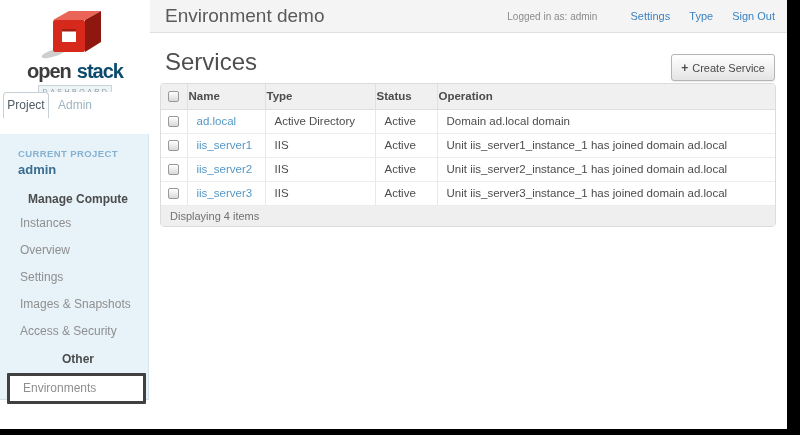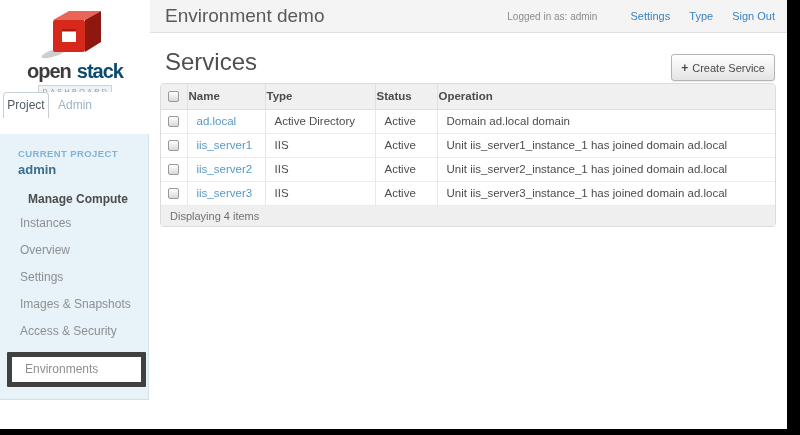--- a/index.html
+++ b/index.html
@@ -23,21 +23,21 @@
   .tab-inactive { position:absolute; left:58px; top:0; height:26px; line-height:26px; font-size:12px;
                   color:#9fb4c2; cursor:pointer; }
 
   .sidepanel { position:absolute; left:0; top:134px; width:149px; height:266px; background:#e7f2f9;
                border-right:1px solid #d5e5ee; border-bottom:1px solid #cfe0ea; }
   .cp-label { margin:14px 0 0 18px; font-size:9.5px; font-weight:bold; letter-spacing:0.4px; color:#85b2d2; }
   .cp-value { margin:3px 0 0 18px; font-size:13px; font-weight:bold; color:#3a6e90; }
   .nav-heading { margin:15px 0 4px 8px; font-size:12px; font-weight:bold; color:#4c4c4c;text-align:center; }
   .nav-item { display:block; padding:6px 0 7px 20px; font-size:12px; color:#8f8f8f; text-decoration:none; cursor:pointer; }
   .nav-heading.second { margin-top:7px; }
-  .nav-item.selected { background:#fff; border:5px solid #404040; margin:7px 2px 0 7px; padding:5px 0 6px 13px;
+  .nav-item.selected { background:#fff; border:3px solid #404040; margin:7px 2px 0 7px; padding:5px 0 6px 13px;
                        border-radius:1px; }
 
   
   .topbar { position:absolute; left:150px; top:0; width:637px; height:33px; background:#f4f4f4;
             border-bottom:1px solid #e0e0e0; }
   .page-title { position:absolute; left:15px; top:0; line-height:32px; font-size:19px; font-weight:normal; color:#5a5a5a; }
   .user-links { position:absolute; right:12px; top:0; line-height:33px; font-size:11px; white-space:nowrap; }
   .user-links .logged { color:#8c8c8c; font-size:10px; margin-right:14px;margin-left:16px; }
   .user-links a { color:#3b82c0; text-decoration:none; margin-left:16px; cursor:pointer; }
 
@@ -92,20 +92,21 @@
         <div class="cp-label">CURRENT PROJECT</div>
         <div class="cp-value">admin</div>
 
         <div class="nav-heading">Manage Compute</div>
         <a class="nav-item">Instances</a>
         <a class="nav-item">Overview</a>
         <a class="nav-item">Settings</a>
         <a class="nav-item">Images &amp; Snapshots</a>
         <a class="nav-item">Access &amp; Security</a>
 
+        <div class="nav-heading second">Other</div>
         <a class="nav-item selected">Environments</a>
       </div>
     </aside>
 
     <header class="topbar">
       <div class="page-title">Environment demo</div>
       <div class="user-links">
         <span class="logged">Logged in as: admin</span>
         <a>Settings</a>
         <a>Type</a>

